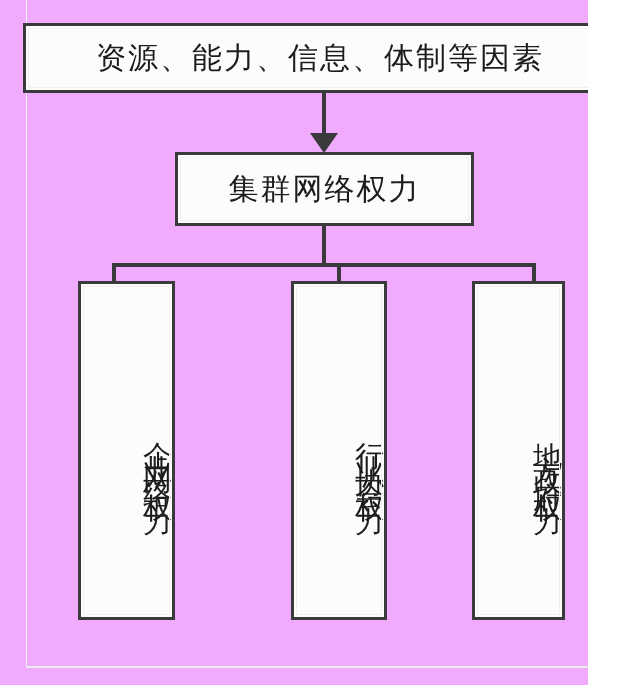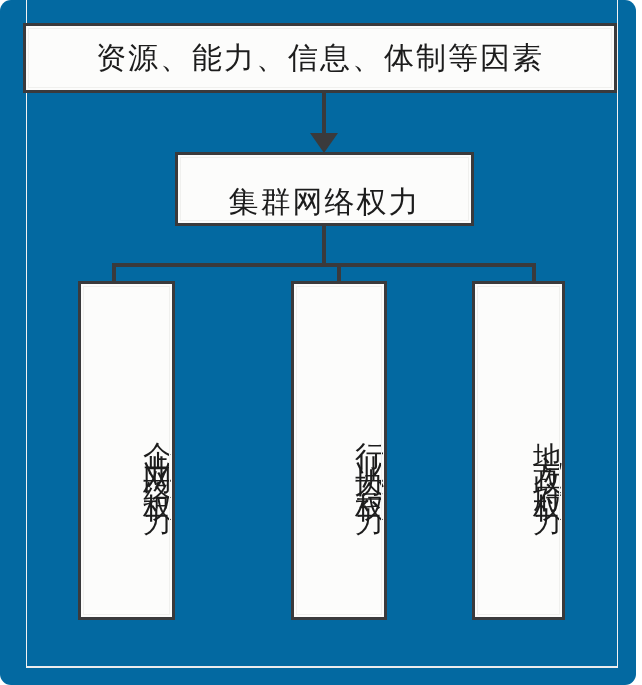--- a/index.html
+++ b/index.html
@@ -2,26 +2,25 @@
 <html><head>
 <meta charset="utf-8">
 <style>
   html, body {
     margin: 0;
     padding: 0;
     background: #ffffff;
   }
   #canvas {
     position: relative;
-    width: 636px;
+    width: 588px;
     height: 685px;
-    background: #0369a1;
+    background: #f0abfc;
     overflow: hidden;
     font-family: "Liberation Serif", "DejaVu Serif", serif;
-    border-radius: 11px;
   }
 
   
   .page-frame {
     position: absolute;
     left: 26px;
     top: 0px;
     width: 592px;
     height: 668px;
     border-bottom: 2px solid #ececed;
@@ -61,21 +60,21 @@
     text-orientation: upright;
     font-size: 29px;
     line-height: 1;
     letter-spacing: 13px;
     padding-top: 14px;
     align-items: flex-start;
   }
 
   
   #node-root      { left: 23px;  top: 23px;  width: 594px; height: 70px; }
-  #node-core      { left: 175px; top: 152px; width: 299px; height: 74px; align-items: flex-end; }
+  #node-core      { left: 175px; top: 152px; width: 299px; height: 74px; }
   #node-branch-0  { left: 78px;  top: 281px; width: 97px;  height: 339px; }
   #node-branch-1  { left: 291px; top: 281px; width: 96px;  height: 339px; }
   #node-branch-2  { left: 472px; top: 281px; width: 93px;  height: 339px; }
 
   
   .conn {
     position: absolute;
     background: #3a3a3c;
   }
   

